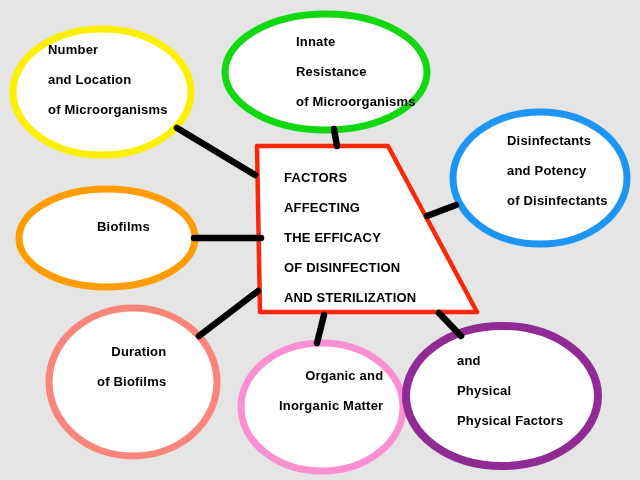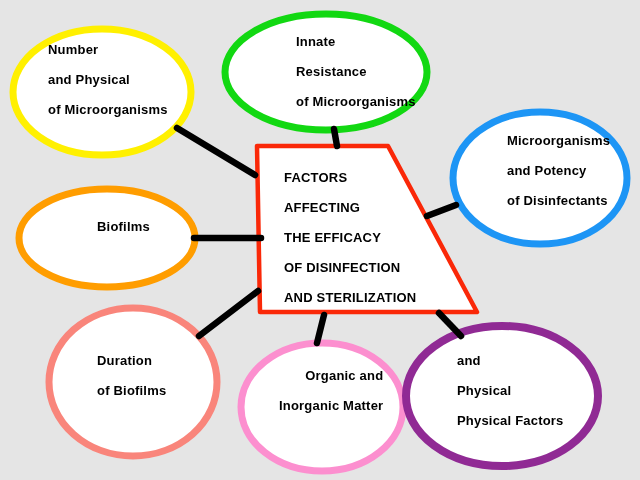--- a/index.html
+++ b/index.html
@@ -51,41 +51,41 @@
     <line x1="334" y1="129" x2="337" y2="146" stroke-width="6.5" stroke-linecap="round" stroke="#000000"></line>
     <line x1="427" y1="216" x2="456" y2="205" stroke-width="6.5" stroke-linecap="round" stroke="#000000"></line>
     <line x1="194" y1="238" x2="261" y2="238" stroke-width="6.5" stroke-linecap="round" stroke="#000000"></line>
     <line x1="199" y1="336" x2="258" y2="291" stroke-width="6.5" stroke-linecap="round" stroke="#000000"></line>
     <line x1="324" y1="315" x2="317" y2="343" stroke-width="6.5" stroke-linecap="round" stroke="#000000"></line>
     <line x1="439" y1="313" x2="461" y2="336" stroke-width="6.5" stroke-linecap="round" stroke="#000000"></line>
   </svg>
 
   <div class="label" style="left:48px; top:35px;">
     <div>Number</div>
-    <div>and Physical</div>
+    <div>and Location</div>
     <div>of Microorganisms</div>
   </div>
 
   <div class="label" style="left:296px; top:27px;">
     <div>Innate</div>
     <div>Resistance</div>
     <div>of Microorganisms</div>
   </div>
 
   <div class="label" style="left:507px; top:126px;">
-    <div>Microorganisms</div>
+    <div>Disinfectants</div>
     <div>and Potency</div>
     <div>of Disinfectants</div>
   </div>
 
   <div class="label" style="left:97px; top:212px;">
     <div>Biofilms</div>
   </div>
 
-  <div class="label" style="left:97px; top:346px;">
+  <div class="label" style="left:97px; top:337px;text-align:right;">
     <div>Duration</div>
     <div>of Biofilms</div>
   </div>
 
   <div class="label" style="left:279px; top:361px;text-align:right;">
     <div>Organic and</div>
     <div>Inorganic Matter</div>
   </div>
 
   <div class="label" style="left:457px; top:346px;">

